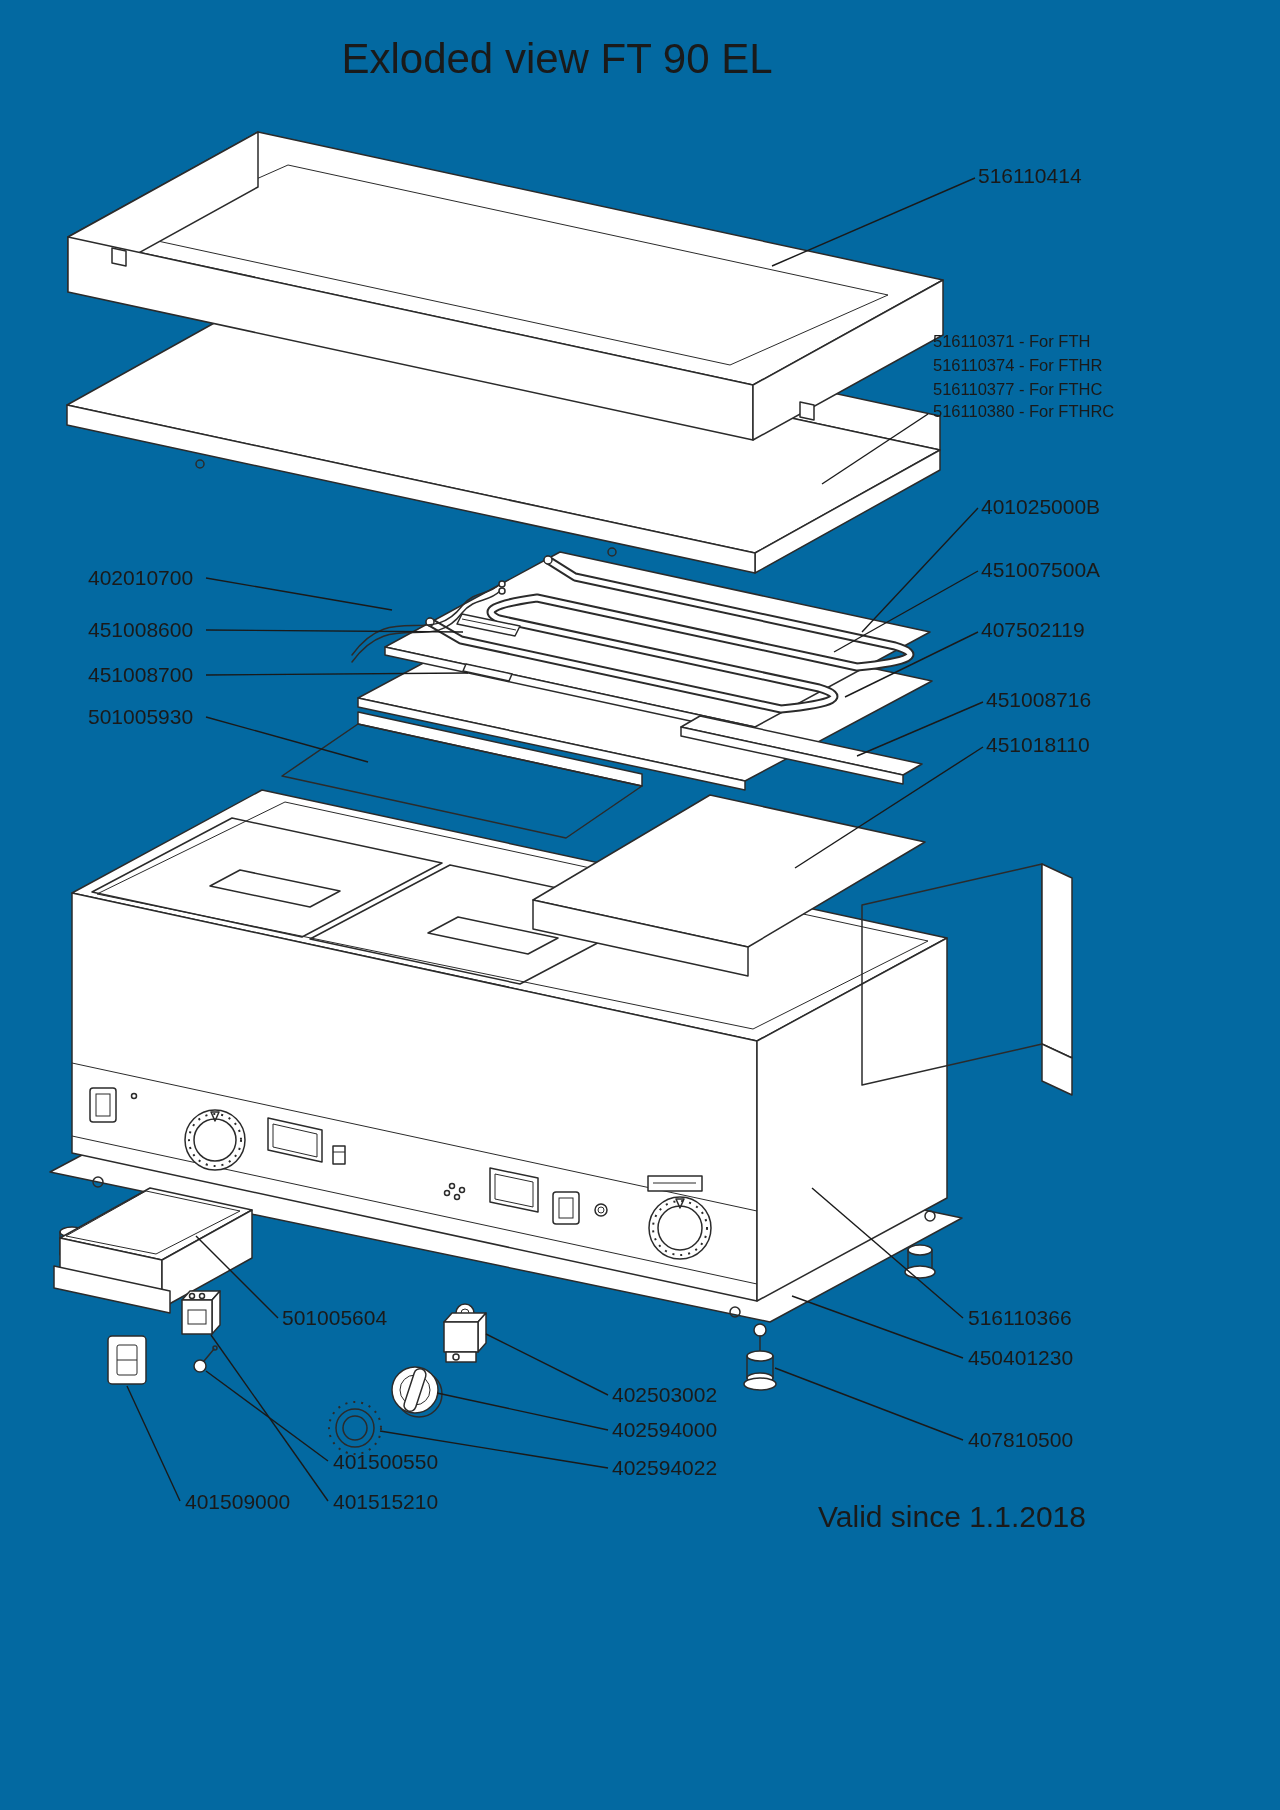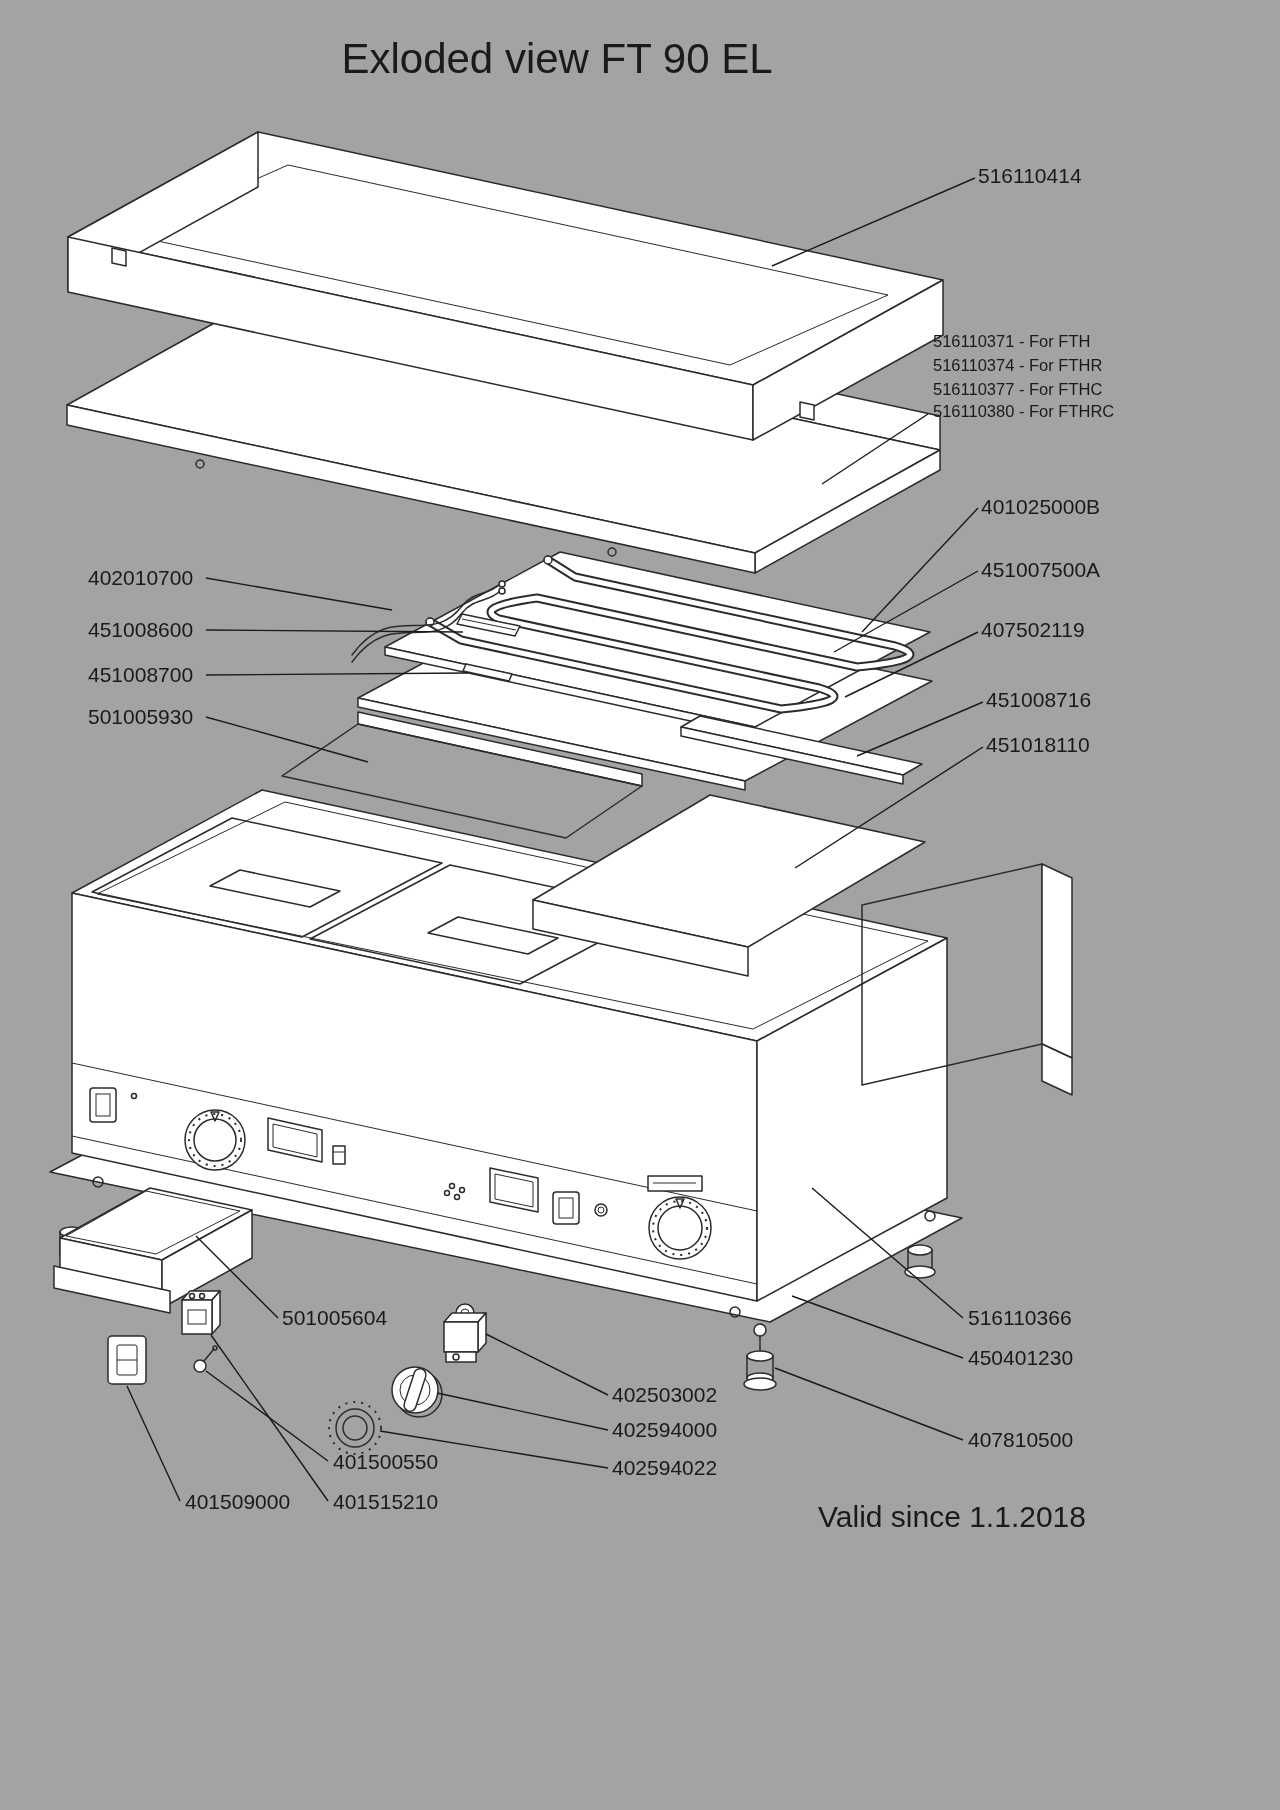--- a/index.html
+++ b/index.html
@@ -1,16 +1,16 @@
 <!DOCTYPE html>
 <html><head>
 <meta charset="utf-8">
 <style>
   html,body{margin:0;padding:0;background:#ffffff;}
-  .canvas{position:relative;width:1280px;height:1810px;background:#a3a3a3;overflow:hidden;
+  .canvas{position:relative;width:1280px;height:1810px;background:#0369a1;overflow:hidden;
           font-family:"Liberation Sans", sans-serif;text-align:right;}
   svg{display:block;}
   text{font-family:"Liberation Sans", sans-serif;fill:#1a1a1a;}
   .title{font-size:42px;}
   .lbl{font-size:21px;}
   .lbl-sm{font-size:16.5px;}
   .footer{font-size:30px;}
   .ln{stroke:#1a1a1a;stroke-width:1.4;}
   .s{stroke:#2b2b2b;stroke-width:1.5;fill:none;stroke-linejoin:round;stroke-linecap:round;}
   .sw{stroke:#2b2b2b;stroke-width:1.5;fill:#ffffff;stroke-linejoin:round;}

